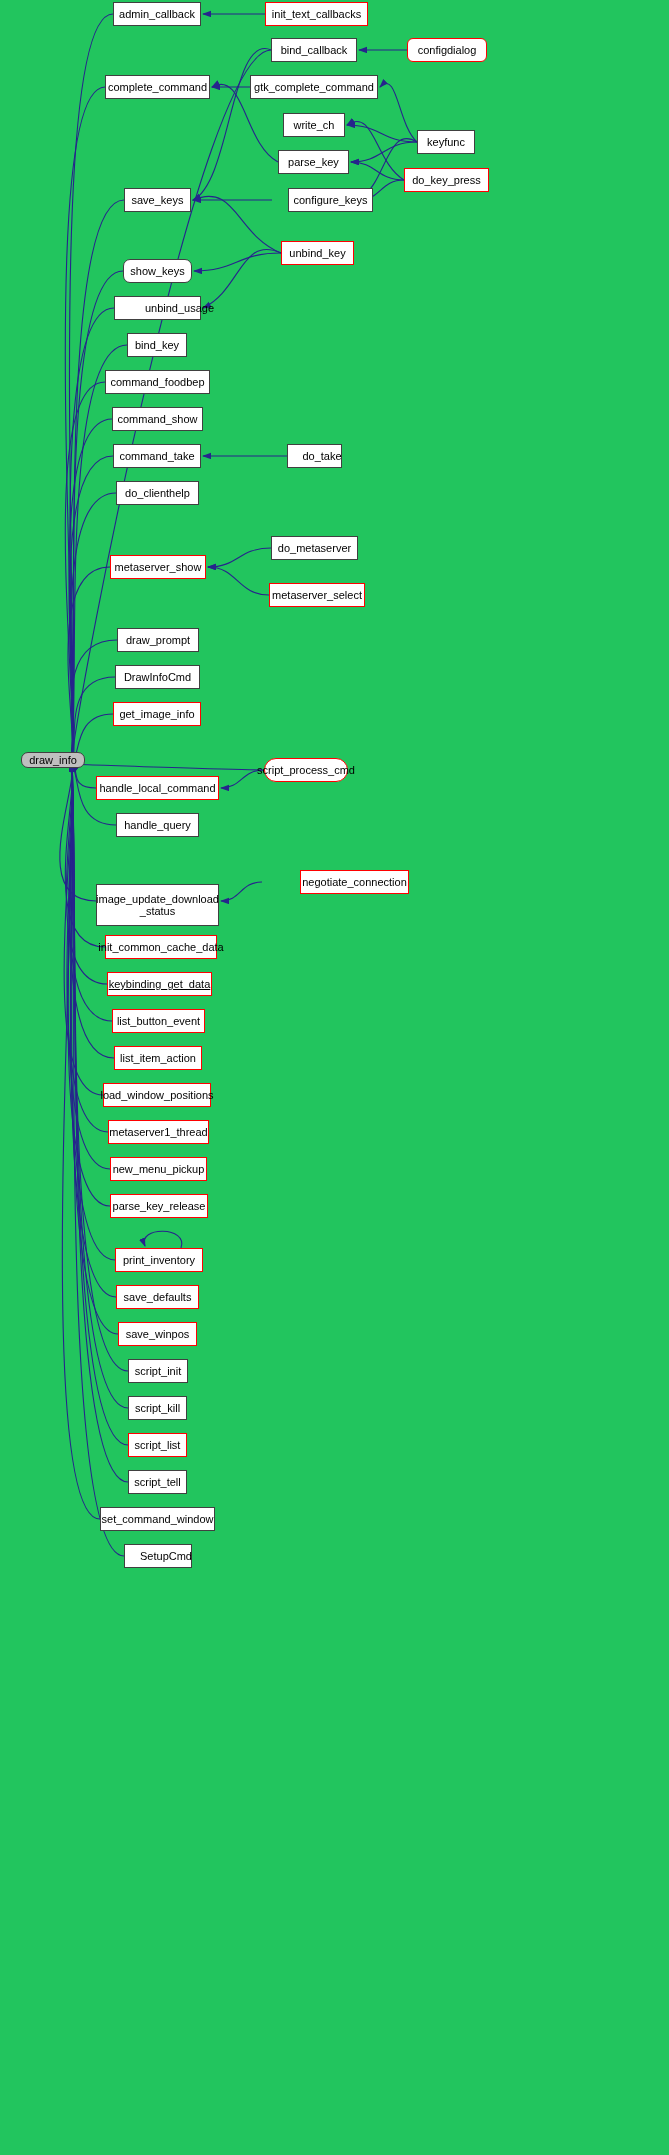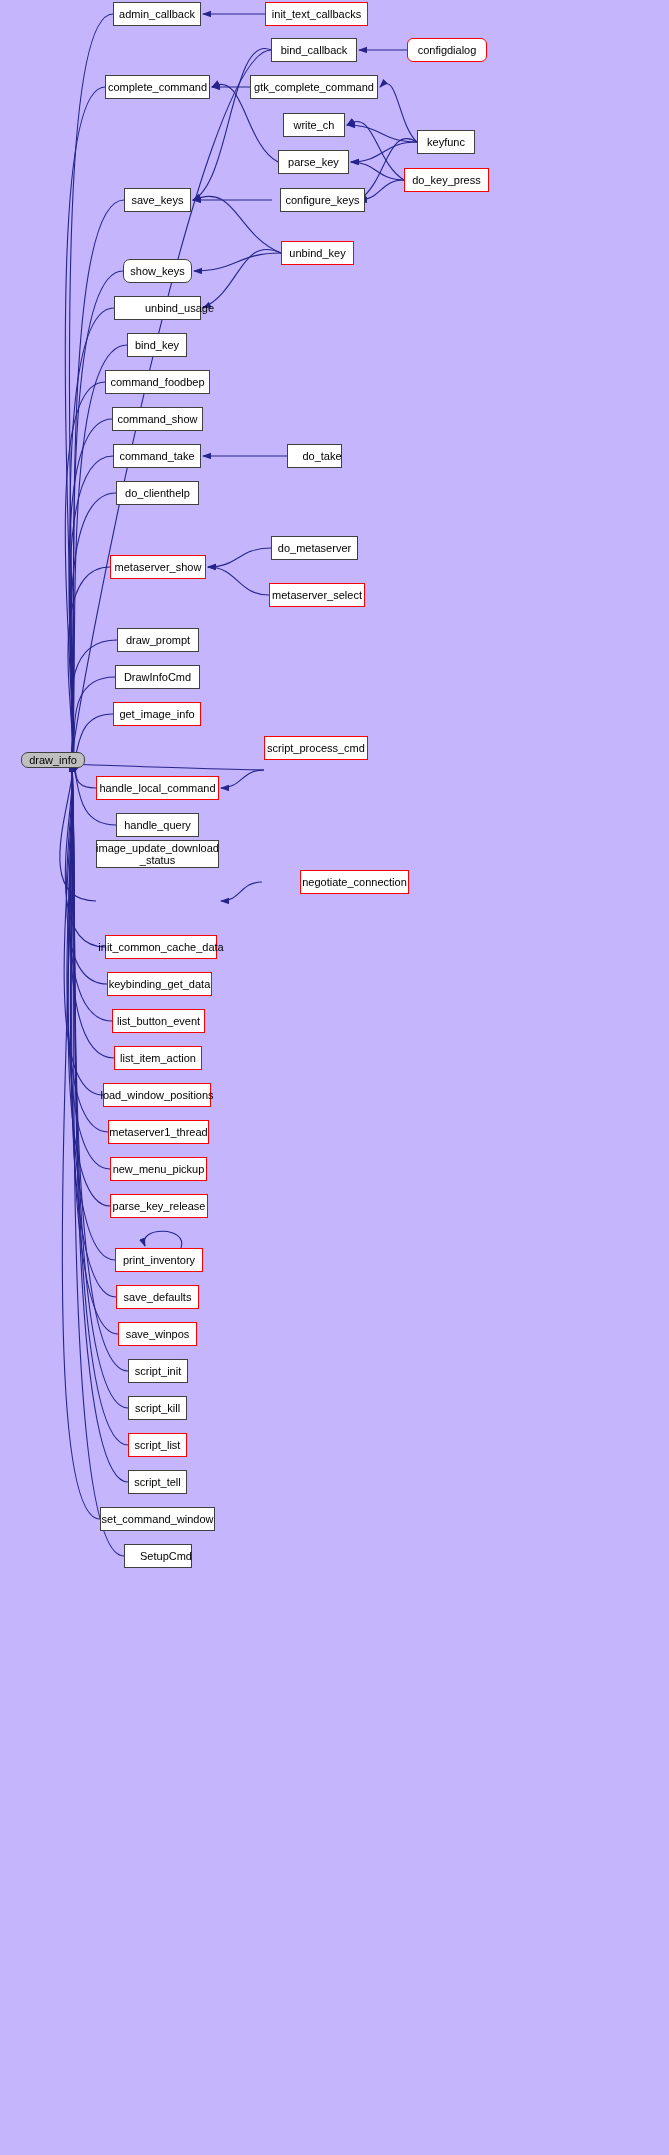--- a/index.html
+++ b/index.html
@@ -1,18 +1,18 @@
 <!DOCTYPE html>
 <html><head>
 <meta charset="utf-8">
 <title>draw_info caller graph</title>
 <style>
   html,body{margin:0;padding:0;background:#ffffff;}
   body{font-family:"Liberation Sans", sans-serif;}
-  #graph{position:relative;width:669px;height:2155px;background:#c4b5fd;overflow:hidden;}
+  #graph{position:relative;width:669px;height:2155px;background:#22c55e;overflow:hidden;}
   #edges{position:absolute;left:0;top:0;width:669px;height:2155px;}
   .node{
     position:absolute;
     box-sizing:border-box;
     display:flex;
     align-items:center;
     justify-content:center;
     text-align:center;
     font-size:11px;
     line-height:1.1;
@@ -103,45 +103,45 @@
       <div class="node red" style="left: 265px; top: 2px; width: 103px; height: 24px;">init_text_callbacks</div>
       <div class="node" style="left: 271px; top: 38px; width: 86px; height: 24px;">bind_callback</div>
       <div class="node red" style="left: 407px; top: 38px; width: 80px; height: 24px; border-radius: 6px;">configdialog</div>
       <div class="node" style="left: 105px; top: 75px; width: 105px; height: 24px;">complete_command</div>
       <div class="node" style="left: 250px; top: 75px; width: 128px; height: 24px;">gtk_complete_command</div>
       <div class="node" style="left: 283px; top: 113px; width: 62px; height: 24px;">write_ch</div>
       <div class="node" style="left: 417px; top: 130px; width: 58px; height: 24px;">keyfunc</div>
       <div class="node" style="left: 278px; top: 150px; width: 71px; height: 24px;">parse_key</div>
       <div class="node red" style="left: 404px; top: 168px; width: 85px; height: 24px;">do_key_press</div>
       <div class="node" style="left: 124px; top: 188px; width: 67px; height: 24px;">save_keys</div>
-      <div class="node" style="left: 280px; top: 188px; width: 85px; height: 24px;">configure_keys</div>
+      <div class="node" style="left: 288px; top: 188px; width: 85px; height: 24px;">configure_keys</div>
       <div class="node red" style="left: 281px; top: 241px; width: 73px; height: 24px;">unbind_key</div>
       <div class="node" style="left: 123px; top: 259px; width: 69px; height: 24px; border-radius: 7px;">show_keys</div>
       <div class="node" style="left: 114px; top: 296px; width: 87px; height: 24px; padding-left: 44px;">unbind_usage</div>
       <div class="node" style="left: 127px; top: 333px; width: 60px; height: 24px;">bind_key</div>
       <div class="node" style="left: 105px; top: 370px; width: 105px; height: 24px;">command_foodbep</div>
       <div class="node" style="left: 112px; top: 407px; width: 91px; height: 24px;">command_show</div>
       <div class="node" style="left: 113px; top: 444px; width: 88px; height: 24px;">command_take</div>
       <div class="node" style="left: 287px; top: 444px; width: 55px; height: 24px; padding-left: 15px;">do_take</div>
       <div class="node" style="left: 116px; top: 481px; width: 83px; height: 24px;">do_clienthelp</div>
       <div class="node" style="left: 271px; top: 536px; width: 87px; height: 24px;">do_metaserver</div>
       <div class="node red" style="left: 110px; top: 555px; width: 96px; height: 24px;">metaserver_show</div>
       <div class="node red" style="left: 269px; top: 583px; width: 96px; height: 24px;">metaserver_select</div>
       <div class="node" style="left: 117px; top: 628px; width: 82px; height: 24px;">draw_prompt</div>
       <div class="node" style="left: 115px; top: 665px; width: 85px; height: 24px;">DrawInfoCmd</div>
       <div class="node red" style="left: 113px; top: 702px; width: 88px; height: 24px;">get_image_info</div>
       <div class="node root" style="left: 21px; top: 752px; width: 64px; height: 16px; border-radius: 7px;">draw_info</div>
-      <div class="node red" style="left: 264px; top: 736px; width: 104px; height: 24px;">script_process_cmd</div>
+      <div class="node red" style="left: 264px; top: 758px; width: 84px; height: 24px; border-radius: 12px;">script_process_cmd</div>
       <div class="node red" style="left: 96px; top: 776px; width: 123px; height: 24px;">handle_local_command</div>
       <div class="node" style="left: 116px; top: 813px; width: 83px; height: 24px;">handle_query</div>
       <div class="node red" style="left: 276px; top: 870px; width: 109px; height: 24px; margin-left: 24px;">negotiate_connection</div>
-      <div class="node" style="left: 96px; top: 840px; width: 123px; height: 28px;">image_update_download
+      <div class="node" style="left: 96px; top: 884px; width: 123px; height: 42px;">image_update_download
 _status</div>
       <div class="node red" style="left: 105px; top: 935px; width: 112px; height: 24px;">init_common_cache_data</div>
-      <div class="node red" style="left: 107px; top: 972px; width: 105px; height: 24px;">keybinding_get_data</div>
+      <div class="node red" style="left: 107px; top: 972px; width: 105px; height: 24px; text-decoration: underline;">keybinding_get_data</div>
       <div class="node red" style="left: 112px; top: 1009px; width: 93px; height: 24px;">list_button_event</div>
       <div class="node red" style="left: 114px; top: 1046px; width: 88px; height: 24px;">list_item_action</div>
       <div class="node red" style="left: 103px; top: 1083px; width: 108px; height: 24px;">load_window_positions</div>
       <div class="node red" style="left: 108px; top: 1120px; width: 101px; height: 24px;">metaserver1_thread</div>
       <div class="node red" style="left: 110px; top: 1157px; width: 97px; height: 24px;">new_menu_pickup</div>
       <div class="node red" style="left: 110px; top: 1194px; width: 98px; height: 24px;">parse_key_release</div>
       <div class="node red" style="left: 115px; top: 1248px; width: 88px; height: 24px;">print_inventory</div>
       <div class="node red" style="left: 116px; top: 1285px; width: 83px; height: 24px;">save_defaults</div>
       <div class="node red" style="left: 118px; top: 1322px; width: 79px; height: 24px;">save_winpos</div>
       <div class="node" style="left: 128px; top: 1359px; width: 60px; height: 24px;">script_init</div>

